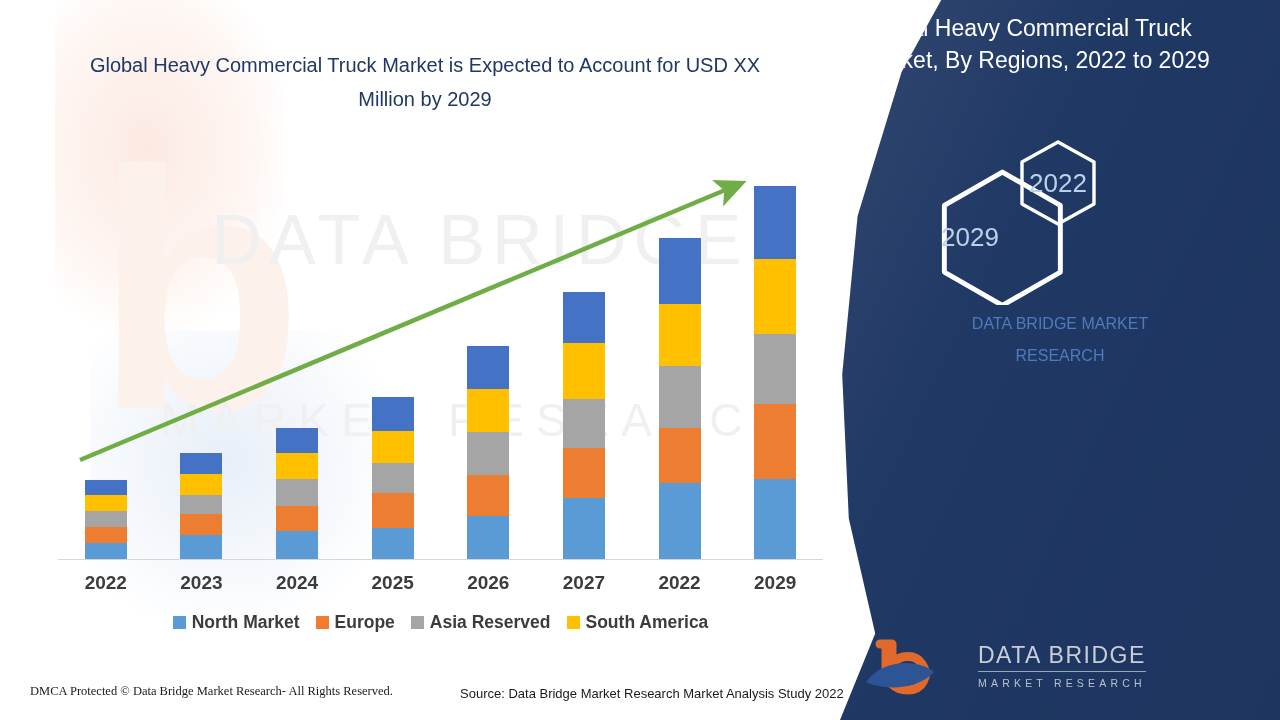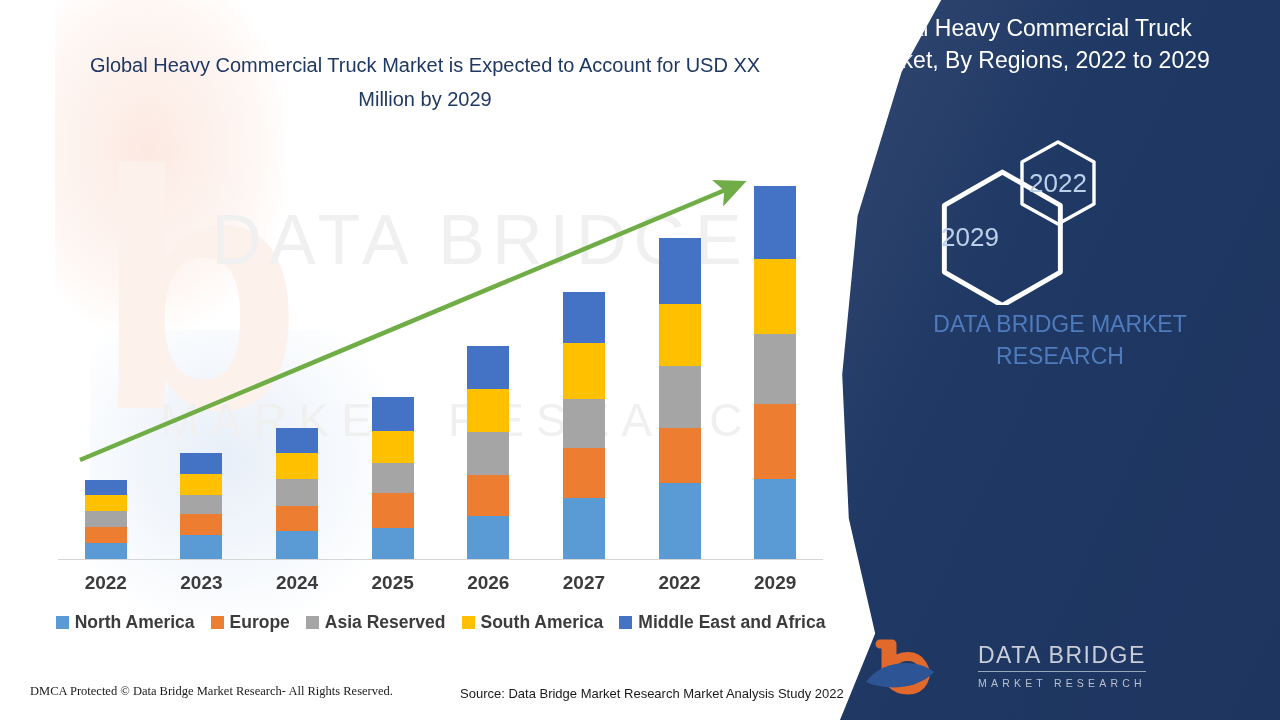--- a/index.html
+++ b/index.html
@@ -231,21 +231,21 @@
     width: 440px;
     height: 175px;
   }
   .brand {
     position: absolute;
     left: 20px;
     top: 308px;
     width: 400px;
     text-align: center;
     color: #4f7bbd;
-    font-size: 23px;
+    font-size: 16px;
     line-height: 32px;
   }
   .logo {
     position: absolute;
     left: 20px;
     top: 638px;
     width: 400px;
     height: 62px;
   }
   .logo-text {
@@ -379,37 +379,33 @@
       <div>2025</div>
       <div>2026</div>
       <div>2027</div>
       <div>2022</div>
       <div>2029</div>
     </div>
 
   <div class="legend" id="legend">
       <div class="legend-item">
         <span class="legend-swatch" style="background: rgb(91, 155, 213);"></span>
-        <span class="legend-label">North America</span>
+        <span class="legend-label">North Market</span>
       </div>
       <div class="legend-item">
         <span class="legend-swatch" style="background: rgb(237, 125, 49);"></span>
         <span class="legend-label">Europe</span>
       </div>
       <div class="legend-item">
         <span class="legend-swatch" style="background: rgb(165, 165, 165);"></span>
         <span class="legend-label">Asia Reserved</span>
       </div>
       <div class="legend-item">
         <span class="legend-swatch" style="background: rgb(255, 192, 0);"></span>
         <span class="legend-label">South America</span>
-      </div>
-      <div class="legend-item">
-        <span class="legend-swatch" style="background: rgb(68, 114, 196);"></span>
-        <span class="legend-label">Middle East and Africa</span>
       </div>
     </div>
 
   <div class="footer-left">DMCA Protected © Data Bridge Market Research- All Rights Reserved.</div>
   <div class="footer-right">Source: Data Bridge Market Research Market Analysis Study 2022</div>
 
   <div class="panel">
     <div class="panel-sheen"></div>
     <div class="panel-title">Global Heavy Commercial Truck Market, By Regions, 2022 to 2029</div>
 

